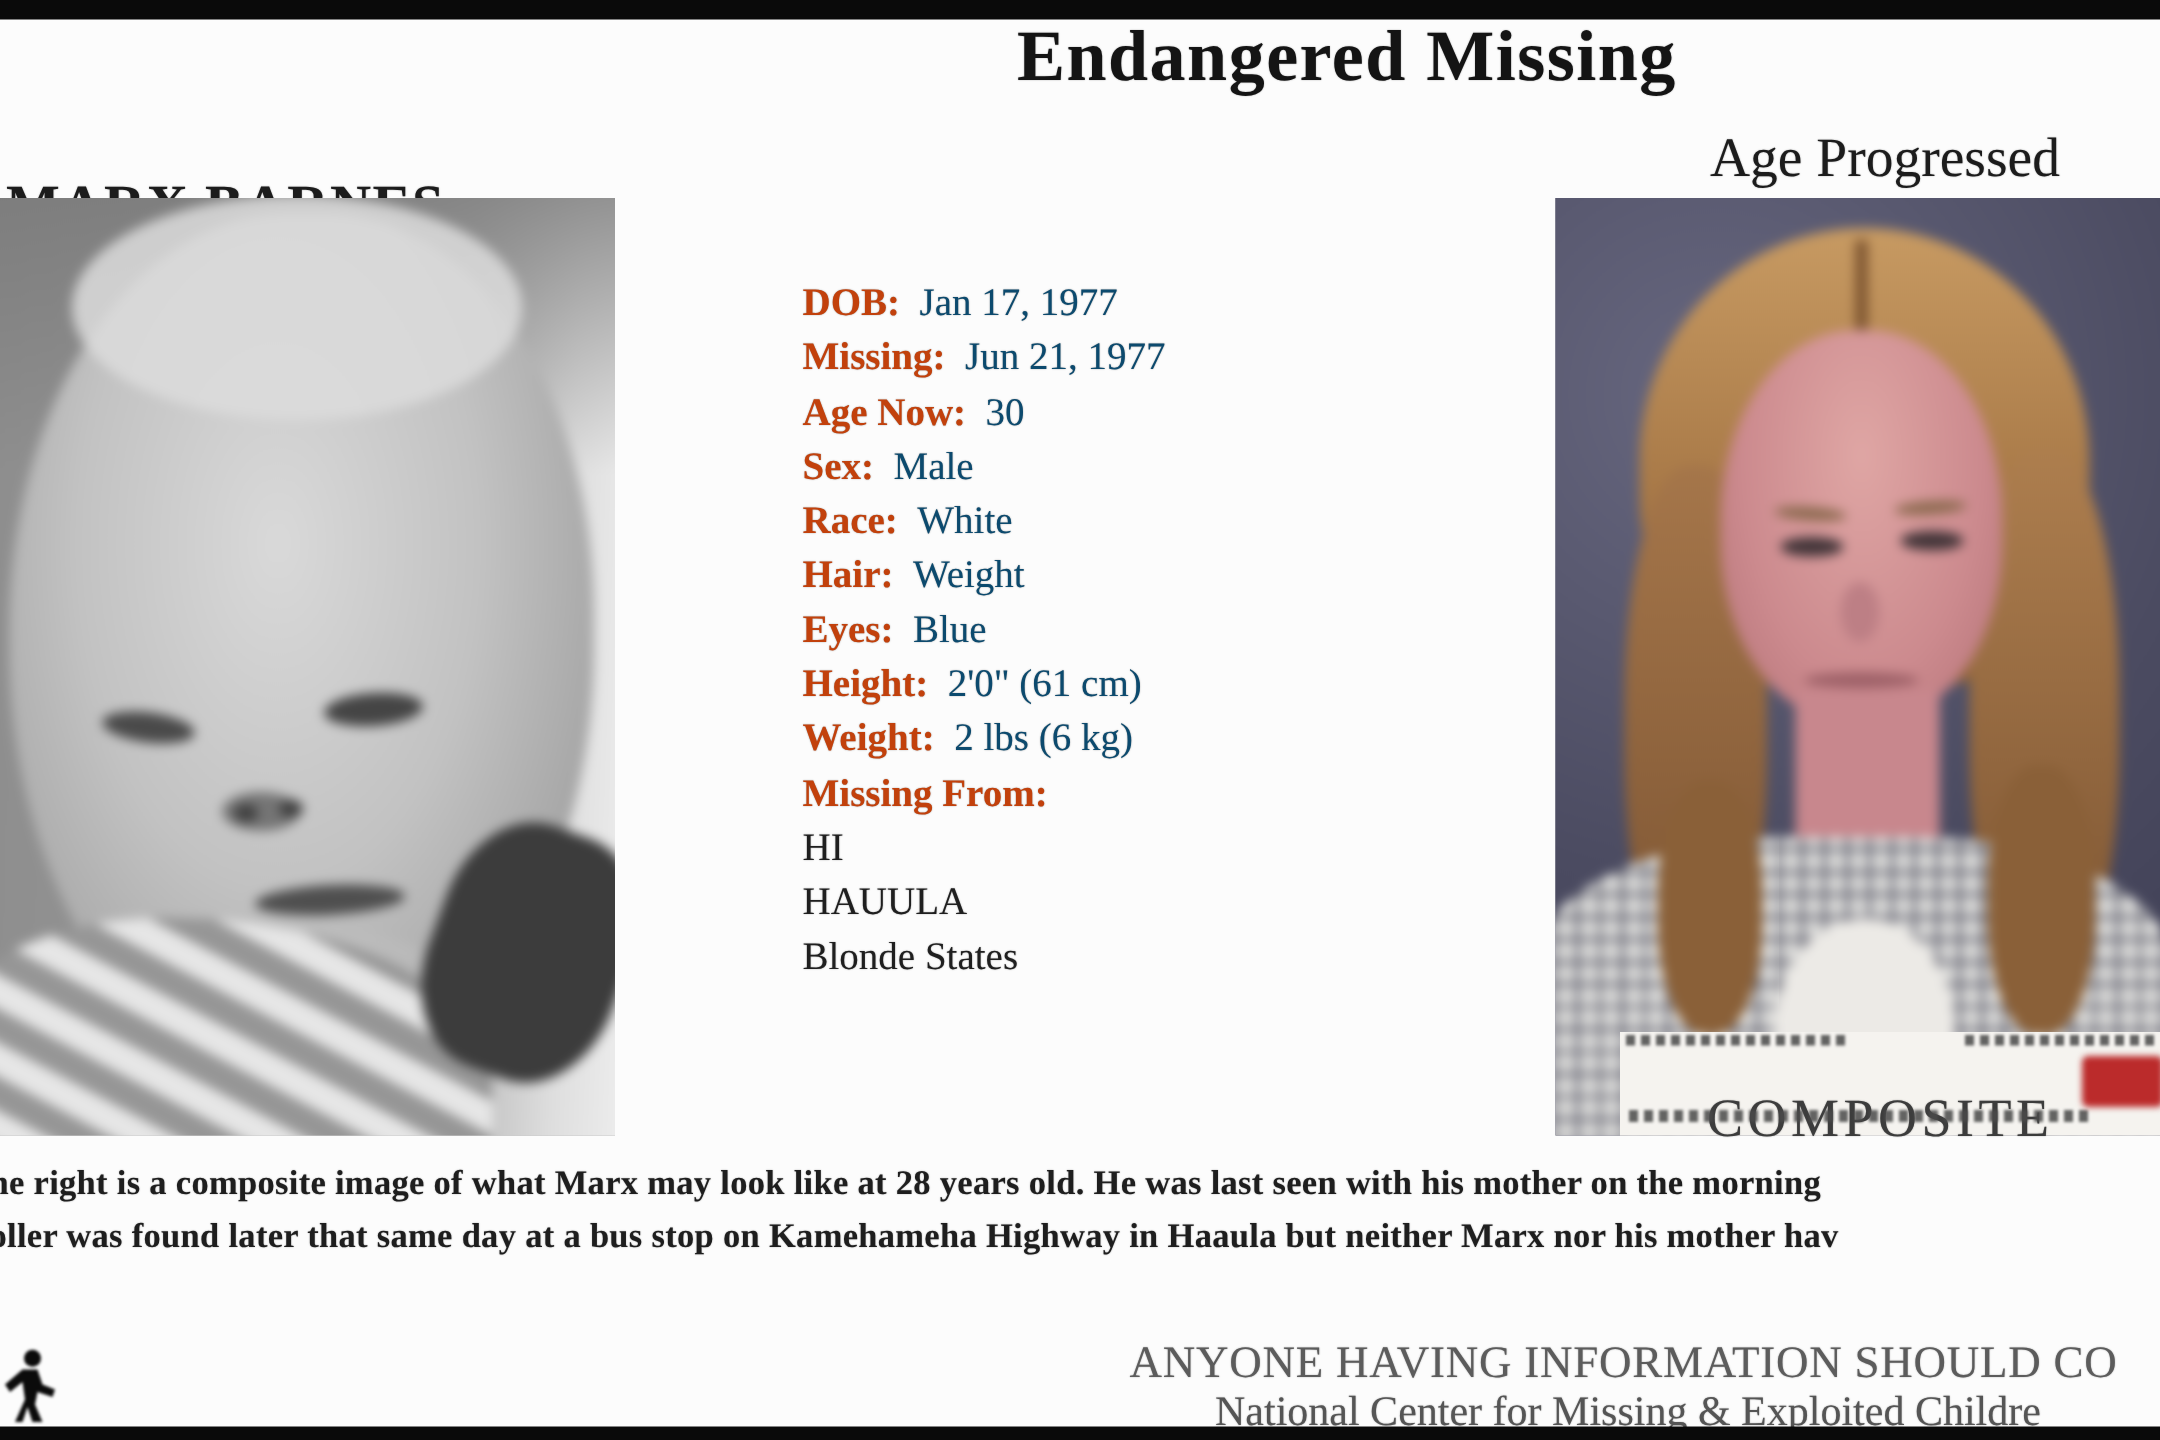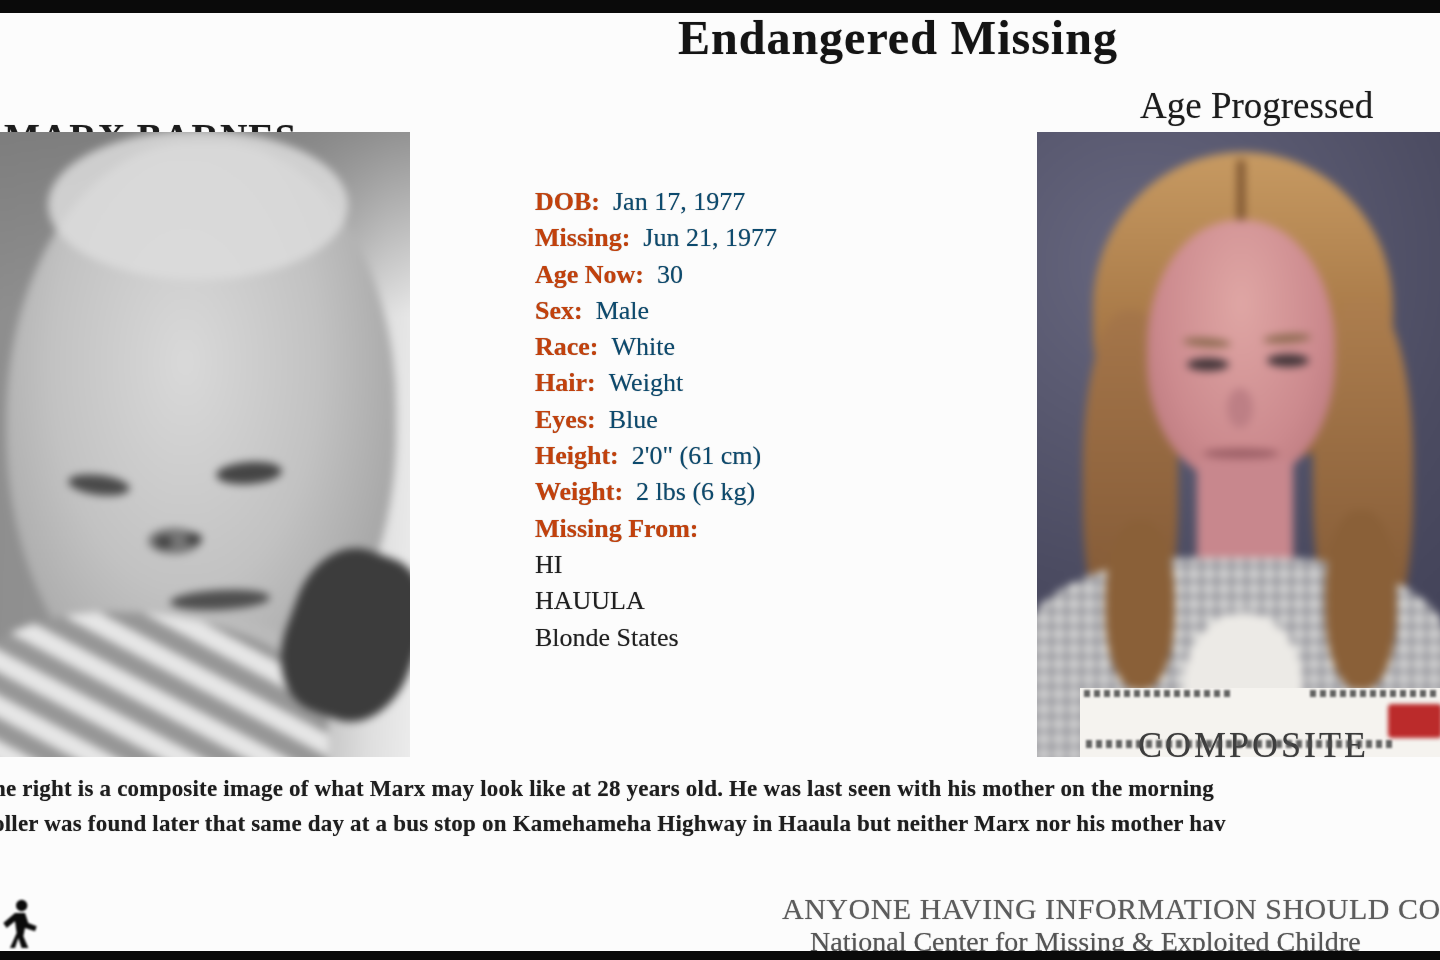--- a/index.html
+++ b/index.html
@@ -77,21 +77,21 @@
   .detail-label { color:#c2410c; font-weight:700; }
   .detail-value { color:#0c4a6e; margin-left:13px; }
   .loc-line { color:#1f1f1f; }
 
   
   .desc-line { position:absolute; left:-7px; font-size:23px; font-weight:700; color:#1e1e1e; white-space:nowrap; letter-spacing:.2px; }
   #desc-line-1 { top:776px; }
   #desc-line-2 { top:811px; }
 
   
-  #footer-contact { position:absolute; left:782px; top:892px; font-size:30px; color:#5c5c5c; white-space:nowrap; letter-spacing:.5px; }
+  #footer-contact { position:absolute; left:753px; top:892px; font-size:30px; color:#5c5c5c; white-space:nowrap; letter-spacing:.5px; }
   #footer-org { position:absolute; left:810px; top:926px; font-size:28px; color:#555; white-space:nowrap; }
   #running-child { position:absolute; left:0px; top:893px; width:40px; height:60px; z-index:41; filter:blur(1px); }
 </style>
 </head>
 <body>
 
 <div id="poster">
 
   <div id="top-bar" class="bar"></div>
 

